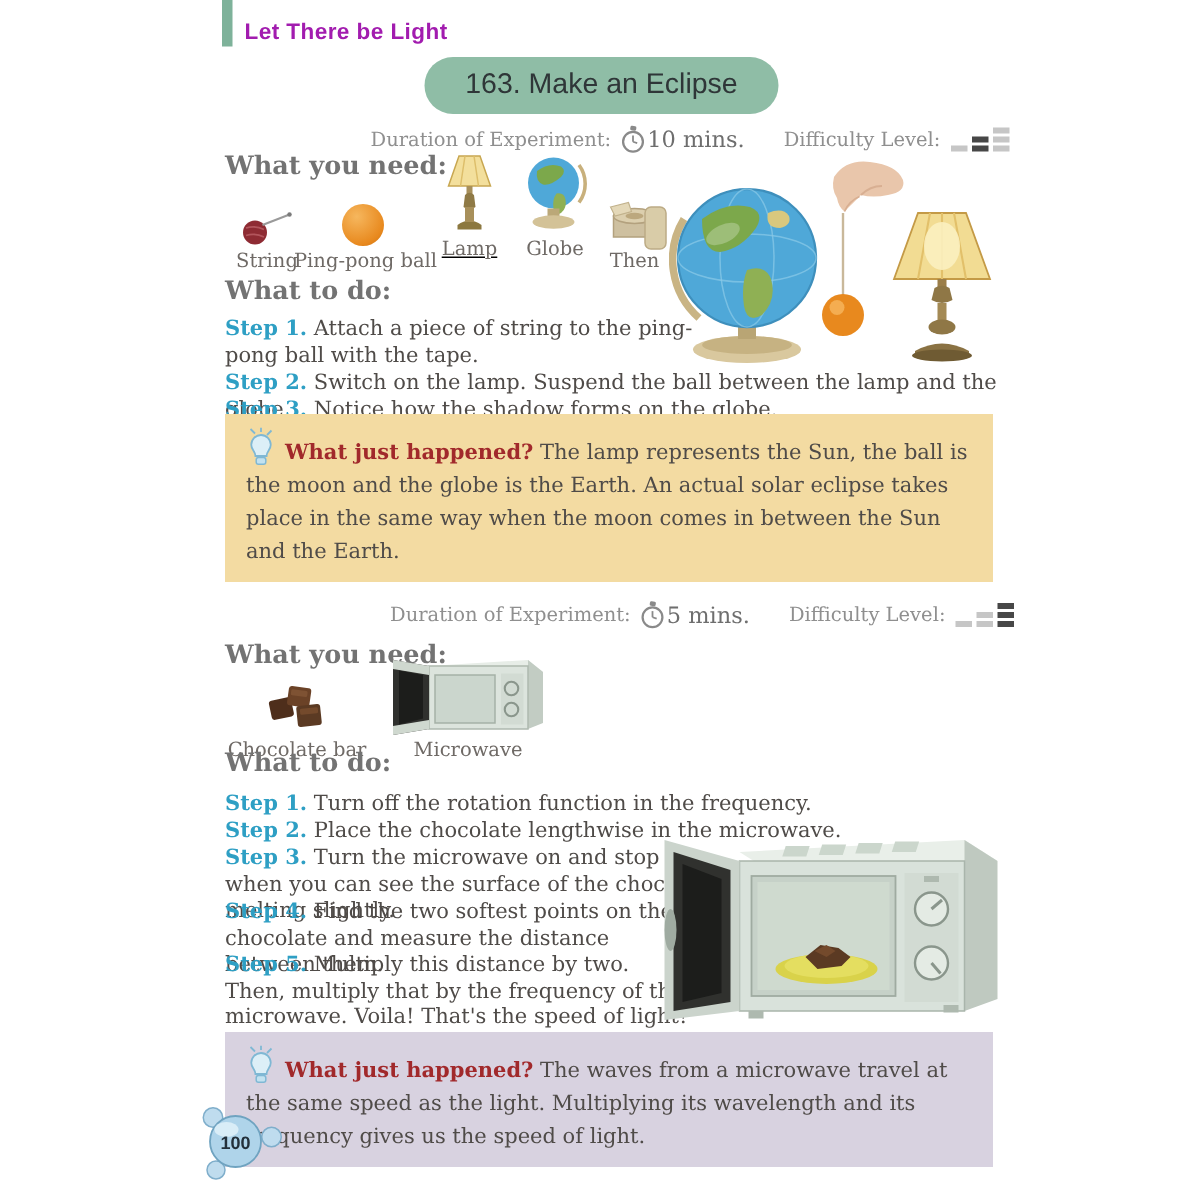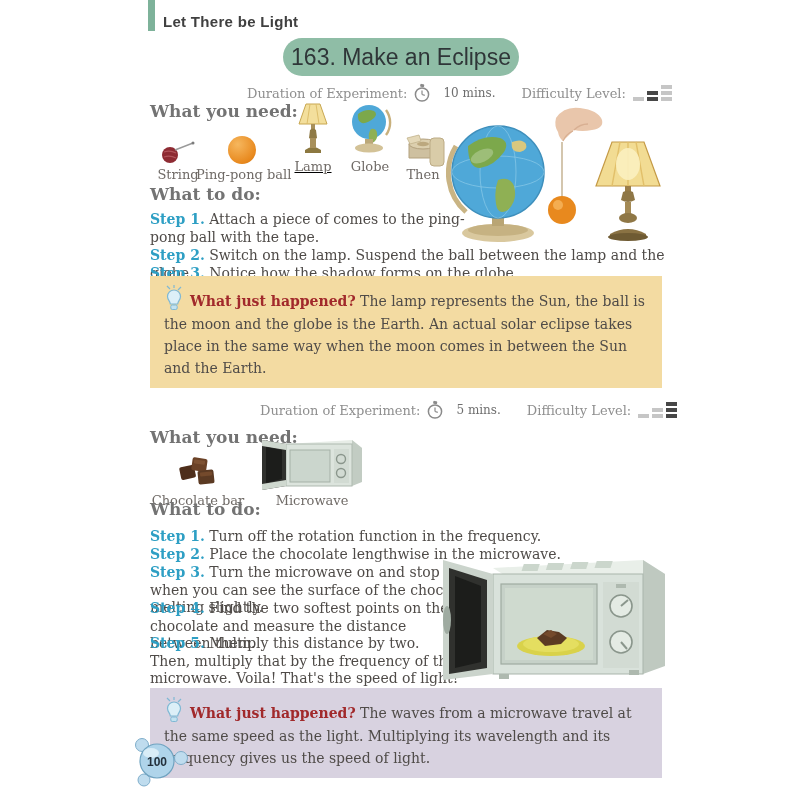--- a/index.html
+++ b/index.html
@@ -2,32 +2,32 @@
 <html><head>
 <meta charset="utf-8">
 <style>
   html,body{margin:0;padding:0;background:#ffffff;}
   .page{position:relative;width:800px;height:800px;background:#ffffff;overflow:hidden;
         font-family:"DejaVu Serif", serif;}
 
   
   .hdr-bar{position:absolute;left:148px;top:0;width:7px;height:31px;background:#7EB29A;}
   .hdr-title{position:absolute;left:163px;top:13px;font-family:"Liberation Sans",sans-serif;
-             font-size:15px;font-weight:bold;color:#404040;letter-spacing:.3px;}
+             font-size:15px;font-weight:bold;color:#a21caf;letter-spacing:.3px;}
 
   
   .banner{position:absolute;background:#8FBDA6;border-radius:20px;display:flex;
           align-items:center;justify-content:center;font-family:"Liberation Sans",sans-serif;
           color:#2F3638;}
-  #banner-163{left:283px;top:38px;width:236px;height:38px;font-size:23px;}
+  #banner-163{left:283px;top:38px;width:236px;height:38px;font-size:19px;}
   #banner-164{left:225px;top:357px;width:360px;height:38px;font-size:22px;}
 
   
   .meta{position:absolute;display:flex;align-items:center;font-size:13px;color:#8F8F8F;}
-  .meta .dur-val{font-size:12px;color:#6E6E6E;margin-left:12px;}
+  .meta .dur-val{font-size:15px;color:#6E6E6E;margin-left:0;}
   .meta .gap{width:26px;}
   .meta svg{margin-left:6px;}
   .diff{display:inline-flex;align-items:flex-end;gap:3px;margin-left:7px;}
   .diff-group{display:flex;flex-direction:column;gap:2px;}
   .diff-group i{display:block;width:11px;height:4px;background:#C6C6C6;}
   .diff-group.active i{background:#474747;}
 
   .h-red{position:absolute;font-size:17px;font-weight:bold;color:#737373;}
 
   
@@ -186,21 +186,21 @@
     <rect x="43" y="64" width="6" height="14" fill="#A48A55"></rect>
     <ellipse cx="46" cy="80" rx="9" ry="5" fill="#8F7746"></ellipse>
     <path d="M28 96 Q46 86 64 96 L64 100 L28 100 Z" fill="#8A7243"></path>
     <ellipse cx="46" cy="99" rx="20" ry="4" fill="#6F5B33"></ellipse>
   </svg>
 
   <div class="h-red" style="left:150px;top:184px;">What to do:</div>
 
   <p class="step" style="left:150px;top:197px;width:330px;">
     <span class="step-label">Step 1.</span>
-    <span>Attach a piece of comes to the ping-pong ball with the tape.</span>
+    <span>Attach a piece of string to the ping-pong ball with the tape.</span>
   </p>
   <p class="step" style="left:150px;top:233px;width:524px;">
     <span class="step-label">Step 2.</span>
     <span>Switch on the lamp. Suspend the ball between the lamp and the globe.</span>
   </p>
   <p class="step" style="left:150px;top:251px;width:524px;">
     <span class="step-label">Step 3.</span>
     <span>Notice how the shadow forms on the globe.</span>
   </p>
 

